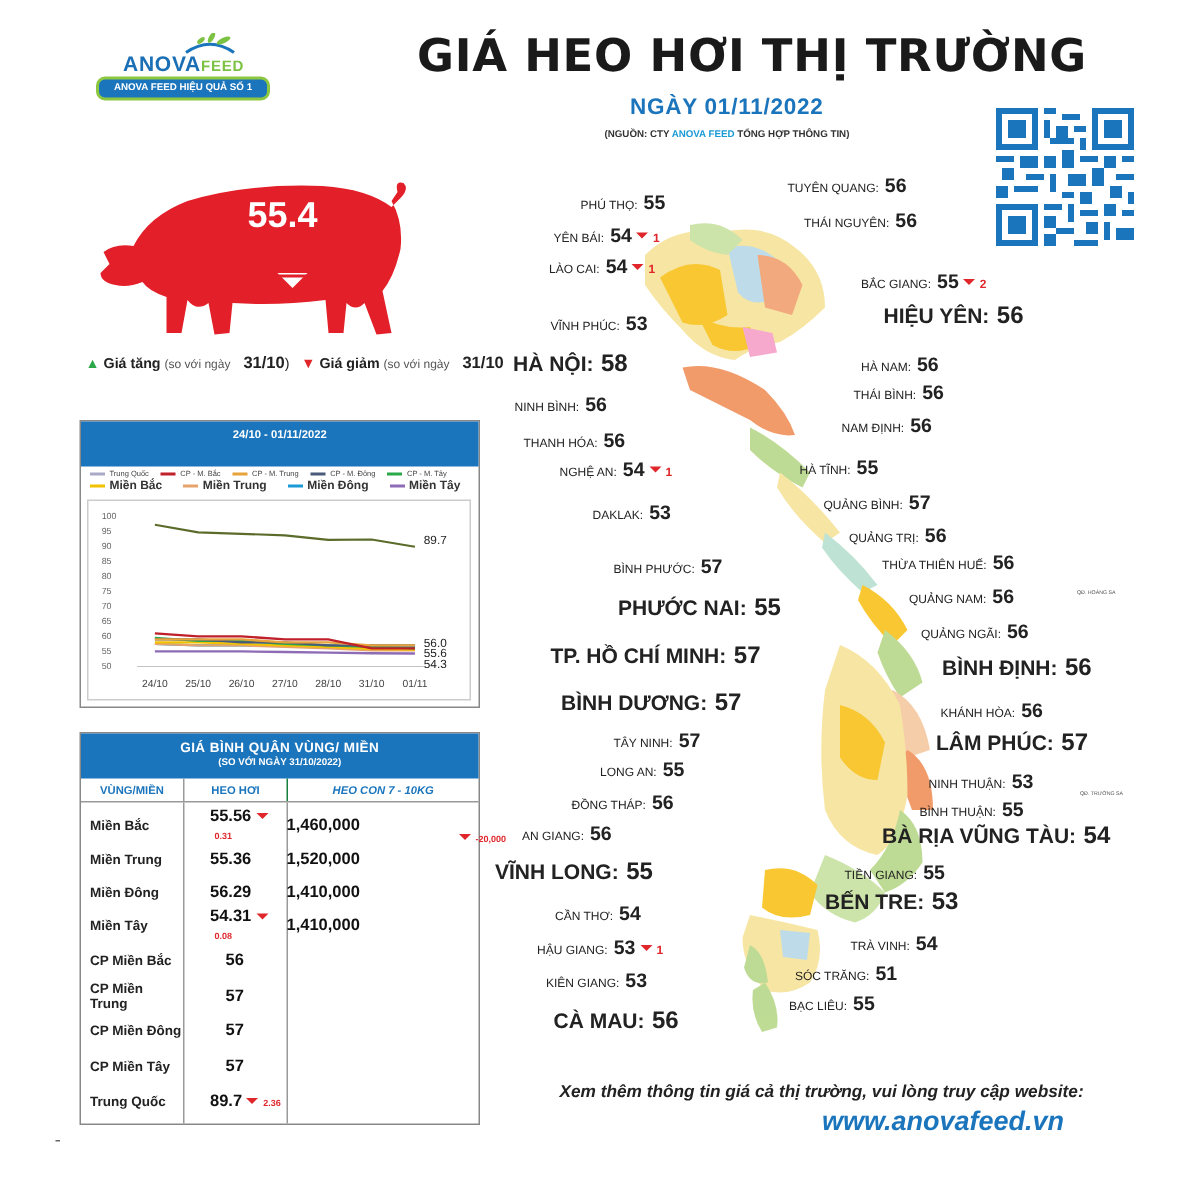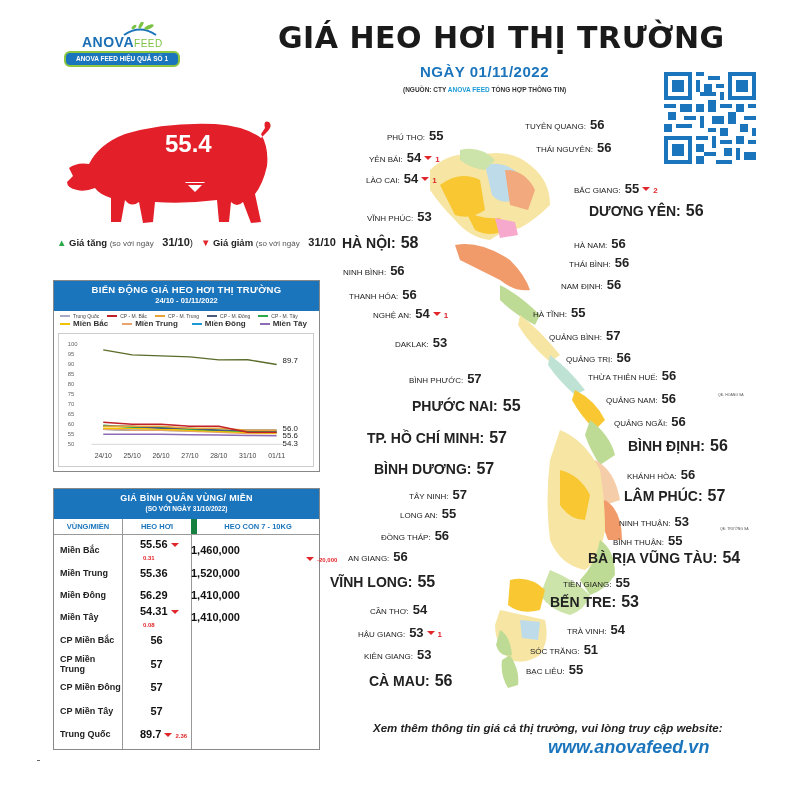--- a/index.html
+++ b/index.html
@@ -4,21 +4,21 @@
 <style>
   * { box-sizing: border-box; margin: 0; padding: 0; }
   html, body { width: 789px; height: 794px; background: #ffffff; overflow: hidden; }
   body { position: relative; font-family: "Liberation Sans", sans-serif; color: #111; }
   .abs { position: absolute; }
 
   
   .logo { left: 62px; top: 22px; width: 120px; height: 48px; }
   .logo-leaves { position: absolute; left: 58px; top: 0; width: 40px; height: 14px; }
   .logo-text { position: absolute; left: 20px; top: 12px; font-weight: bold; font-size: 14px; color: #1b6fb5; letter-spacing: 0.5px; }
-  .logo-text .feed { color: #7cc242; font-weight: normal; font-size: 10px; }
+  .logo-text .feed { color: #7cc242; font-weight: bold; font-size: 10px; }
   .logo-banner { position: absolute; left: 2px; top: 29px; width: 116px; height: 16px; background: #1b75bc; border: 2px solid #8dc63f; border-radius: 6px; color: #fff; font-size: 6.5px; font-weight: bold; text-align: center; line-height: 12px; white-space: nowrap; }
 
   
   .title { left: 278px; top: 20px; font-size: 30px; font-weight: bold; color: #1a1a1a; letter-spacing: 0.5px; font-family: "DejaVu Sans", sans-serif; }
   .date { left: 420px; top: 63px; font-size: 15px; font-weight: bold; color: #1b75bc; letter-spacing: 0.5px; }
   .source { left: 403px; top: 86px; font-size: 6.5px; font-weight: bold; color: #333; }
   .source .brand { color: #1b9ad6; }
 
   
   .qr { left: 664px; top: 72px; width: 92px; height: 92px; }
@@ -42,21 +42,21 @@
   .chart-legend .sw { display: inline-block; width: 10px; height: 2px; margin-right: 3px; }
   .chart-plot { position: absolute; left: 4px; top: 52px; width: 256px; height: 134px; border: 1px solid #ccc; }
 
   
   .tbl { left: 53px; top: 488px; width: 267px; height: 262px; border: 1px solid #888; }
   .tbl-head { background: #1b75bc; color: #fff; text-align: center; height: 30px; padding-top: 4px; }
   .tbl-head .t1 { font-size: 9px; font-weight: bold; letter-spacing: 0.3px; }
   .tbl-head .t2 { font-size: 6.5px; font-weight: bold; margin-top: 2px; }
   .tbl-cols { display: flex; height: 16px; border-bottom: 1px solid #999; font-size: 7.5px; font-weight: bold; color: #1b75bc; }
   .tbl-cols div { display: flex; align-items: center; justify-content: center; }
-  .c1 { width: 68px; } .c2 { width: 69px; border-left: 1px solid #999; } .c3 { flex: 1; border-left: 6px solid #15803d; }
+  .c1 { width: 68px; } .c2 { width: 69px; border-left: 1px solid #999; } .c3 { flex: 1; border-left: 1px solid #15803d; font-style: italic; }
   .tbl-body { position: relative; height: 214px; }
   .vline { position: absolute; top: 0; bottom: 0; width: 1px; background: #999; }
   .row { position: absolute; left: 0; right: 0; height: 22px; display: flex; align-items: center; font-size: 9.5px; }
   .row .k { width: 68px; padding-left: 6px; font-weight: bold; color: #222; font-size: 9px; }
   .row .v { width: 69px; padding-left: 18px; font-weight: bold; font-size: 11px; position: relative; }
   .row .v.center { padding-left: 0; text-align: center; }
   .row .p { flex: 1; font-weight: bold; font-size: 11px; position: relative; }
   .chg { color: #e0262b; font-size: 6px; font-weight: bold; margin-left: 3px; }
   .tri { display: inline-block; width: 0; height: 0; border-left: 4px solid transparent; border-right: 4px solid transparent; border-top: 4px solid #e0262b; vertical-align: middle; margin-left: 3px; }
 
@@ -162,21 +162,20 @@
   <span class="d">31/10</span><span>)</span>
   &nbsp;
   <span class="down">▼</span>
   <b>Giá giảm</b>
   <span class="sm">(so với ngày</span>
   <span class="d">31/10</span>
 </div>
 
 <div class="abs chart-card">
   <div class="chart-head">
-    <div class="t1">BIẾN ĐỘNG GIÁ HEO HƠI THỊ TRƯỜNG</div>
     <div class="t2">24/10 - 01/11/2022</div>
   </div>
   <div class="chart-legend">
     <span class="li">
         <i class="sw" style="background:#a9a9c8"></i>
         <span>Trung Quốc</span>
       </span>
     <span class="li">
         <i class="sw" style="background:#c0202a"></i>
         <span>CP - M. Bắc</span>
@@ -355,21 +354,21 @@
     <div class="prov" style="left: 381px; top: 527px;"><span class="n">ĐỒNG THÁP:</span><span class="v">56</span></div>
     <div class="prov" style="left: 348px; top: 548px;"><span class="n">AN GIANG:</span><span class="v">56</span></div>
     <div class="prov lg" style="left: 330px; top: 574px;"><span class="n">VĨNH LONG:</span><span class="v">55</span></div>
     <div class="prov" style="left: 370px; top: 601px;"><span class="n">CẦN THƠ:</span><span class="v">54</span></div>
     <div class="prov" style="left: 358px; top: 624px;"><span class="n">HẬU GIANG:</span><span class="v">53</span><span class="tri"></span><span class="chg">1</span></div>
     <div class="prov" style="left: 364px; top: 646px;"><span class="n">KIÊN GIANG:</span><span class="v">53</span></div>
     <div class="prov lg" style="left: 369px; top: 673px;"><span class="n">CÀ MAU:</span><span class="v">56</span></div>
     <div class="prov" style="left: 525px; top: 116px;"><span class="n">TUYÊN QUANG:</span><span class="v">56</span></div>
     <div class="prov" style="left: 536px; top: 139px;"><span class="n">THÁI NGUYÊN:</span><span class="v">56</span></div>
     <div class="prov" style="left: 574px; top: 180px;"><span class="n">BẮC GIANG:</span><span class="v">55</span><span class="tri"></span><span class="chg">2</span></div>
-    <div class="prov lg" style="left: 589px; top: 203px;"><span class="n">DƯƠNG YÊN:</span><span class="v">56</span></div>
+    <div class="prov lg" style="left: 589px; top: 203px;"><span class="n">HIỆU YÊN:</span><span class="v">56</span></div>
     <div class="prov" style="left: 574px; top: 235px;"><span class="n">HÀ NAM:</span><span class="v">56</span></div>
     <div class="prov" style="left: 569px; top: 254px;"><span class="n">THÁI BÌNH:</span><span class="v">56</span></div>
     <div class="prov" style="left: 561px; top: 276px;"><span class="n">NAM ĐỊNH:</span><span class="v">56</span></div>
     <div class="prov" style="left: 533px; top: 304px;"><span class="n">HÀ TĨNH:</span><span class="v">55</span></div>
     <div class="prov" style="left: 549px; top: 327px;"><span class="n">QUẢNG BÌNH:</span><span class="v">57</span></div>
     <div class="prov" style="left: 566px; top: 349px;"><span class="n">QUẢNG TRỊ:</span><span class="v">56</span></div>
     <div class="prov" style="left: 588px; top: 367px;"><span class="n">THỪA THIÊN HUẾ:</span><span class="v">56</span></div>
     <div class="prov" style="left: 606px; top: 390px;"><span class="n">QUẢNG NAM:</span><span class="v">56</span></div>
     <div class="prov" style="left: 614px; top: 413px;"><span class="n">QUẢNG NGÃI:</span><span class="v">56</span></div>
     <div class="prov lg" style="left: 628px; top: 438px;"><span class="n">BÌNH ĐỊNH:</span><span class="v">56</span></div>

